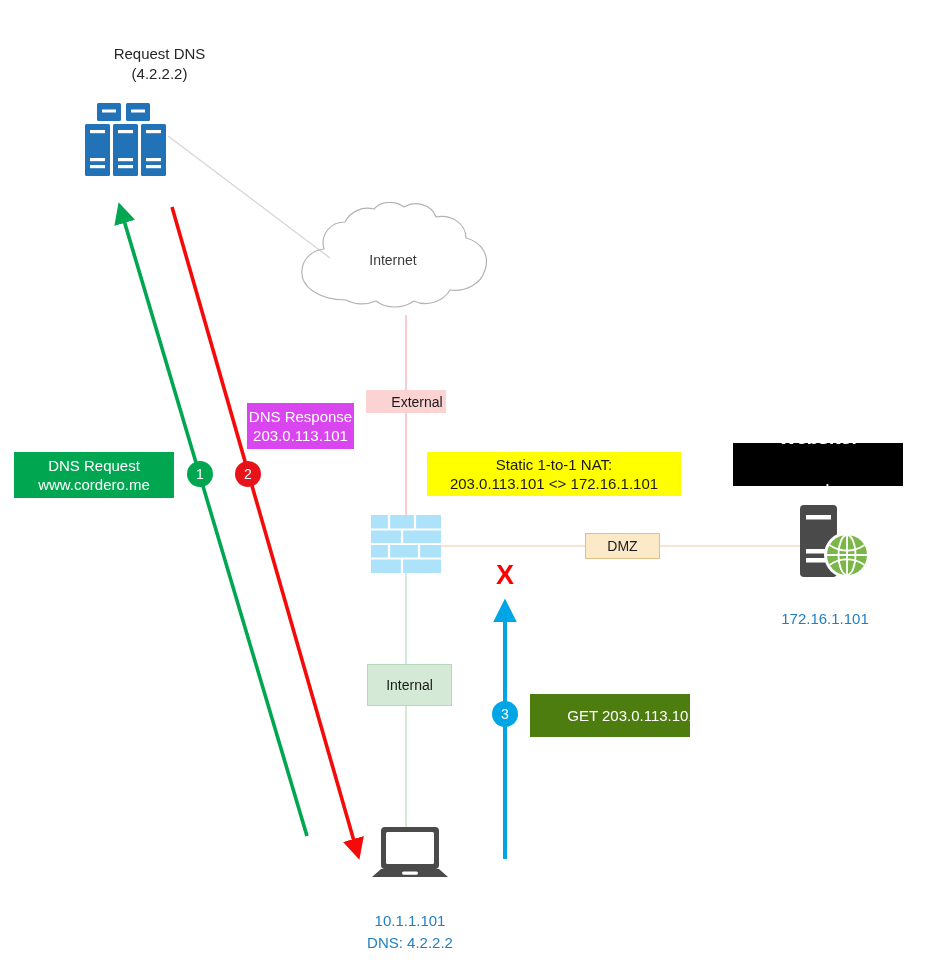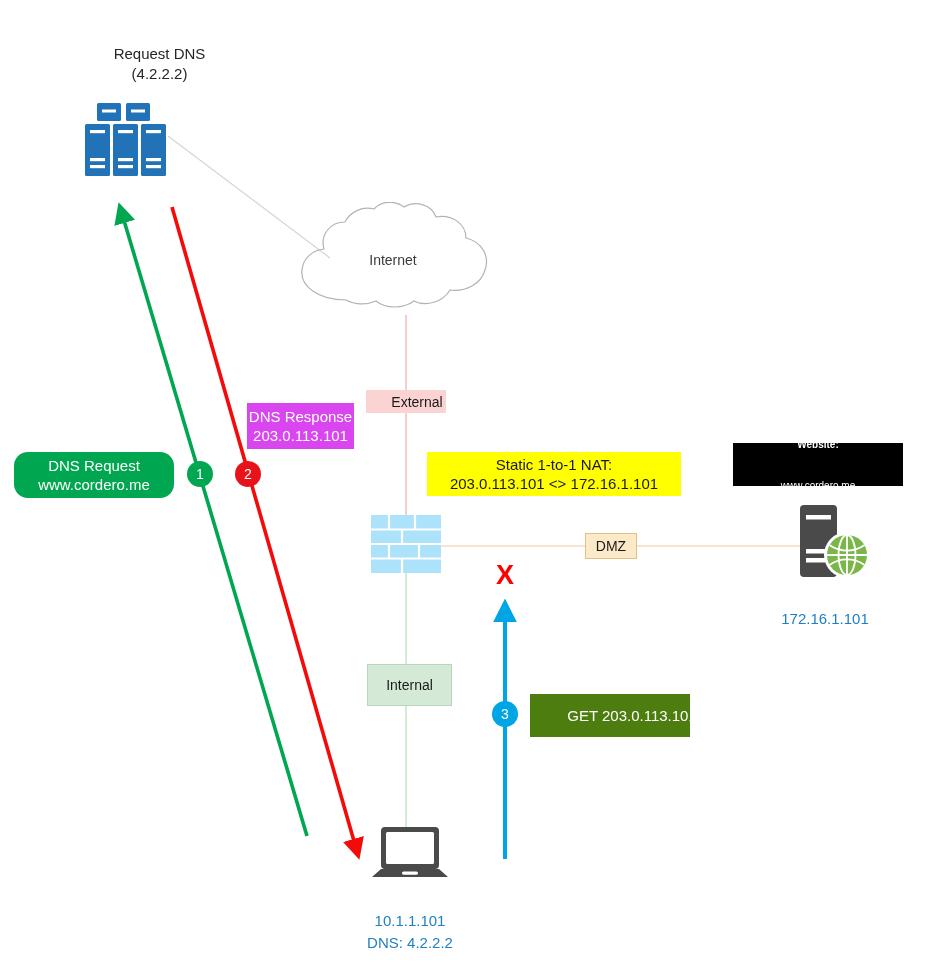--- a/index.html
+++ b/index.html
@@ -65,21 +65,21 @@
     flex-direction: column;
     align-items: center;
     justify-content: center;
     text-align: center;
     line-height: 1.3;
     white-space: nowrap;
   }
   .callout-green  { background: #00a650; color: #ffffff; font-size: 15px; }
   .callout-red    { background: #d946ef; color: #ffffff; font-size: 15px; }
   .callout-yellow { background: #ffff00; color: #1a1a1a; font-size: 15px; }
-  .callout-black  { background: #000000; color: #ffffff; font-size: 10px; gap: 28px; }
+  .callout-black  { background: #000000; color: #ffffff; font-size: 19px; gap: 28px; }
   .callout-blue   { background: #4d7c0f; color: #ffffff; font-size: 15px; padding-left: 44px; }
   .bold { font-weight: bold; }
 
   
   .step-circle {
     width: 26px;
     height: 26px;
     border-radius: 50%;
     color: #ffffff;
     font-size: 14px;
@@ -178,21 +178,21 @@
                C194,40 202,54 197,68 C193,82 178,90 162,88
                C155,100 138,105 126,99
                C115,107 98,107 88,99
                C79,103 67,103 58,98 Z" fill="none" stroke="#b3b3b3" stroke-width="1.2"></path>
     </svg>
   </div>
   <div class="abs cloud-text" style="left:333px; top:252px; width:120px;">Internet</div>
 
   <div class="abs zone-box zone-external" style="left:366px; top:390px; width:80px; height:23px;">External</div>
 
-  <div class="abs zone-box zone-dmz" style="left:585px; top:533px; width:52px; height:26px;">DMZ</div>
+  <div class="abs zone-box zone-dmz" style="left:585px; top:533px; width:75px; height:26px;">DMZ</div>
 
   <div class="abs zone-box zone-internal" style="left:367px; top:664px; width:85px; height:42px;">Internal</div>
 
   <div class="abs" style="left:371px; top:515px; width:70px; height:58px;">
     <svg width="70" height="58" viewBox="0 0 70 58">
       <rect x="0" y="0" width="70" height="58" fill="#ace3fb"></rect>
       <g stroke="#ffffff" stroke-width="2.2">
         <line x1="0" y1="14.5" x2="70" y2="14.5"></line>
         <line x1="0" y1="29" x2="70" y2="29"></line>
         <line x1="0" y1="43.5" x2="70" y2="43.5"></line>
@@ -231,21 +231,21 @@
       <rect x="14" y="6" width="48" height="32" rx="1.5" fill="#ffffff"></rect>
       <path d="M0,51 L76,51 L67,43 L9,43 Z" fill="#4a4a4a"></path>
       <rect x="30" y="45.5" width="16" height="3.2" rx="1.6" fill="#ffffff"></rect>
     </svg>
   </div>
   <div class="abs ip-label" style="left:325px; top:910px; width:170px;">
     <div>10.1.1.101</div>
     <div>DNS: 4.2.2.2</div>
   </div>
 
-  <div class="abs callout callout-green" style="left:14px; top:452px; width:160px; height:46px;border-radius:14px;">
+  <div class="abs callout callout-green" style="left:14px; top:452px; width:160px; height:46px;">
     <div>DNS Request</div>
     <div>www.cordero.me</div>
   </div>
 
   <div class="abs callout callout-red" style="left:247px; top:403px; width:107px; height:46px;">
     <div>DNS Response</div>
     <div>203.0.113.101</div>
   </div>
 
   <div class="abs callout callout-yellow" style="left:427px; top:452px; width:254px; height:44px;">

